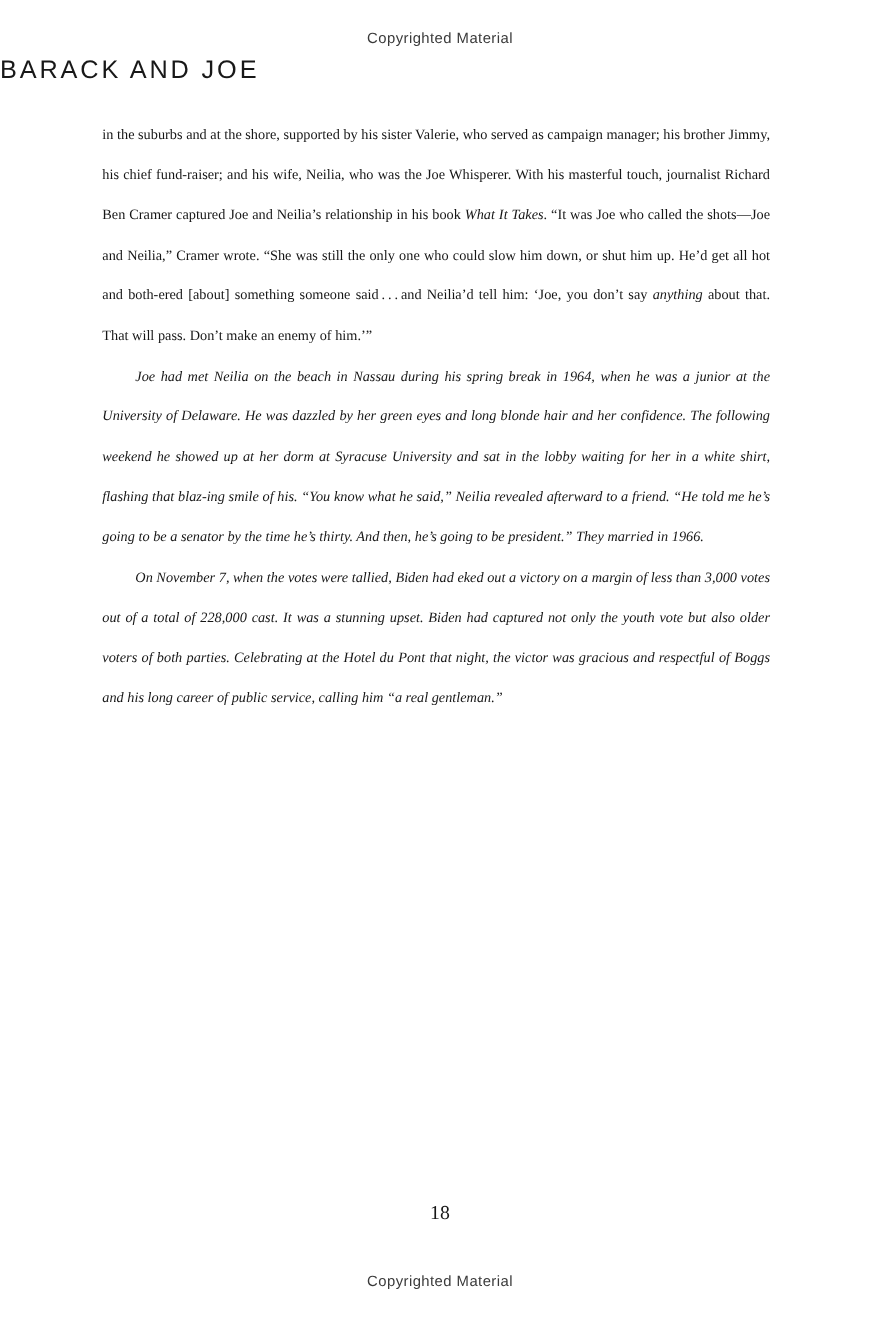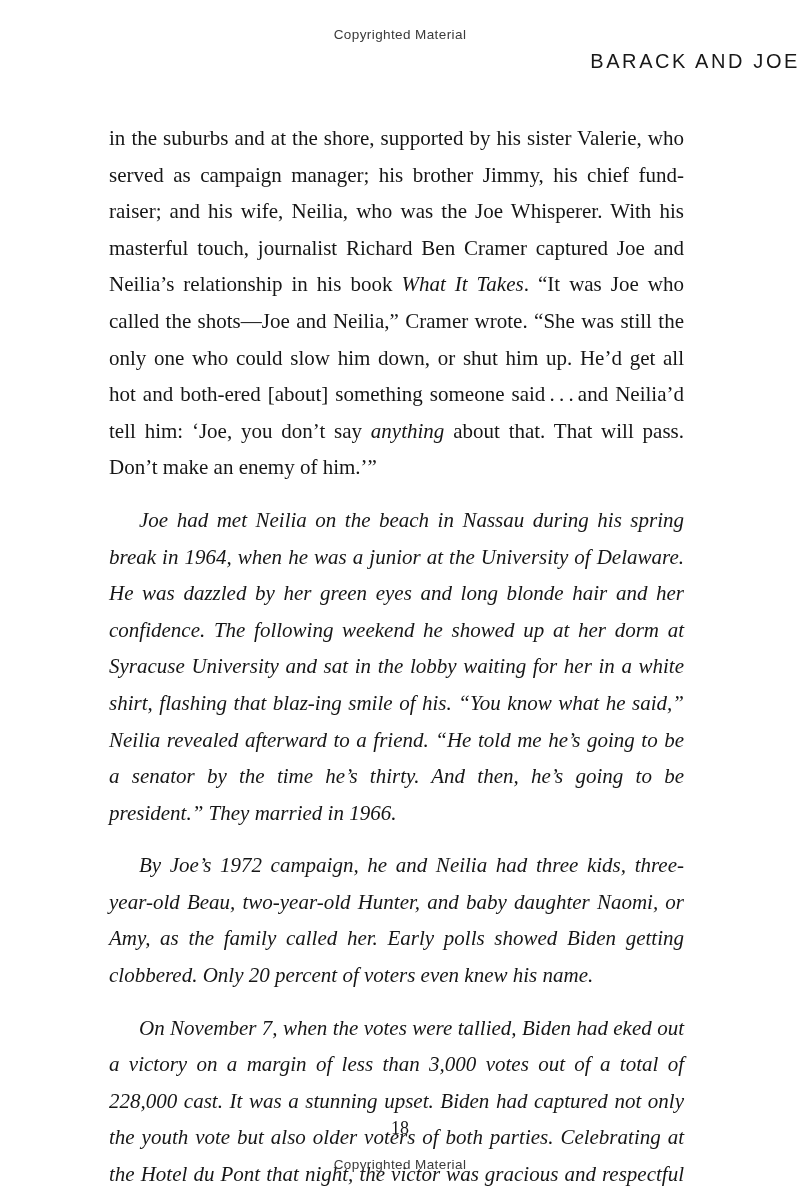--- a/index.html
+++ b/index.html
@@ -41,72 +41,71 @@
     font-family: "Liberation Sans", sans-serif;
     font-size: 13.5px;
     letter-spacing: 0.4px;
     color: #3a3a3a;
   }
   .running-head {
     position: absolute;
     top: 50px;
     left: 0;
     width: 800px;
-    text-align: right;
+    text-align: left;
     font-family: "Liberation Sans", sans-serif;
-    font-size: 20px;
+    font-size: 23px;
     letter-spacing: 2.6px;
     color: #181818;
   }
   .body-text {
     position: absolute;
     top: 104px;
     left: 93px;
     width: 607px;
   }
   .body-text p {
-    margin: 16px;
-    font-size: 21px;
+    margin: 0;
+    font-size: 13px;
     line-height: 36.6px;
     text-align: justify;
     text-justify: inter-word;
     color: #161616;
     hyphens: manual;
   }
   .body-text p.indent {
     text-indent: 30px;
     font-style: italic;
   }
   .body-text p em {
     font-style: italic;
   }
   .folio {
     position: absolute;
-    top: 1118px;
+    top: 1092px;
     left: 0;
     width: 800px;
     text-align: center;
     font-family: "Liberation Serif", serif;
     font-size: 18px;
     color: #161616;
   }
 </style>
 </head>
 <body>
 
 <div class="page">
 
   <div class="watermark-top">Copyrighted Material</div>
 
   <div class="running-head">BARACK AND JOE</div>
 
   <div class="body-text">
     <p>in the suburbs and at the shore, supported by his sister Valerie, who served as campaign manager; his brother Jimmy, his chief fund-raiser; and his wife, Neilia, who was the Joe Whisperer. With his masterful touch, journalist Richard Ben Cramer captured Joe and Neilia’s relationship in his book <em>What It Takes</em>. “It was Joe who called the shots—Joe and Neilia,” Cramer wrote. “She was still the only one who could slow him down, or shut him up. He’d get all hot and both-ered [about] something someone said . . . and Neilia’d tell him: ‘Joe, you don’t say <em>anything</em> about that. That will pass. Don’t make an enemy of him.’”</p>
     <p class="indent">Joe had met Neilia on the beach in Nassau during his spring break in 1964, when he was a junior at the University of Delaware. He was dazzled by her green eyes and long blonde hair and her confidence. The following weekend he showed up at her dorm at Syracuse University and sat in the lobby waiting for her in a white shirt, flashing that blaz-ing smile of his. “You know what he said,” Neilia revealed afterward to a friend. “He told me he’s going to be a senator by the time he’s thirty. And then, he’s going to be president.” They married in 1966.</p>
-    <p class="indent">By Joe’s 1972 campaign, he and Neilia had three kids, three-year-old Beau, two-year-old Hunter, and baby daughter Naomi, or Amy, as the family called her. Early polls showed Biden getting clobbered. Only 20 percent of voters even knew his name.</p>
     <p class="indent">On November 7, when the votes were tallied, Biden had eked out a victory on a margin of less than 3,000 votes out of a total of 228,000 cast. It was a stunning upset. Biden had captured not only the youth vote but also older voters of both parties. Celebrating at the Hotel du Pont that night, the victor was gracious and respectful of Boggs and his long career of public service, calling him “a real gentleman.”</p>
   </div>
 
   <div class="folio">18</div>
 
   <div class="watermark-bottom">Copyrighted Material</div>
 
 </div>
 
 </body></html>

